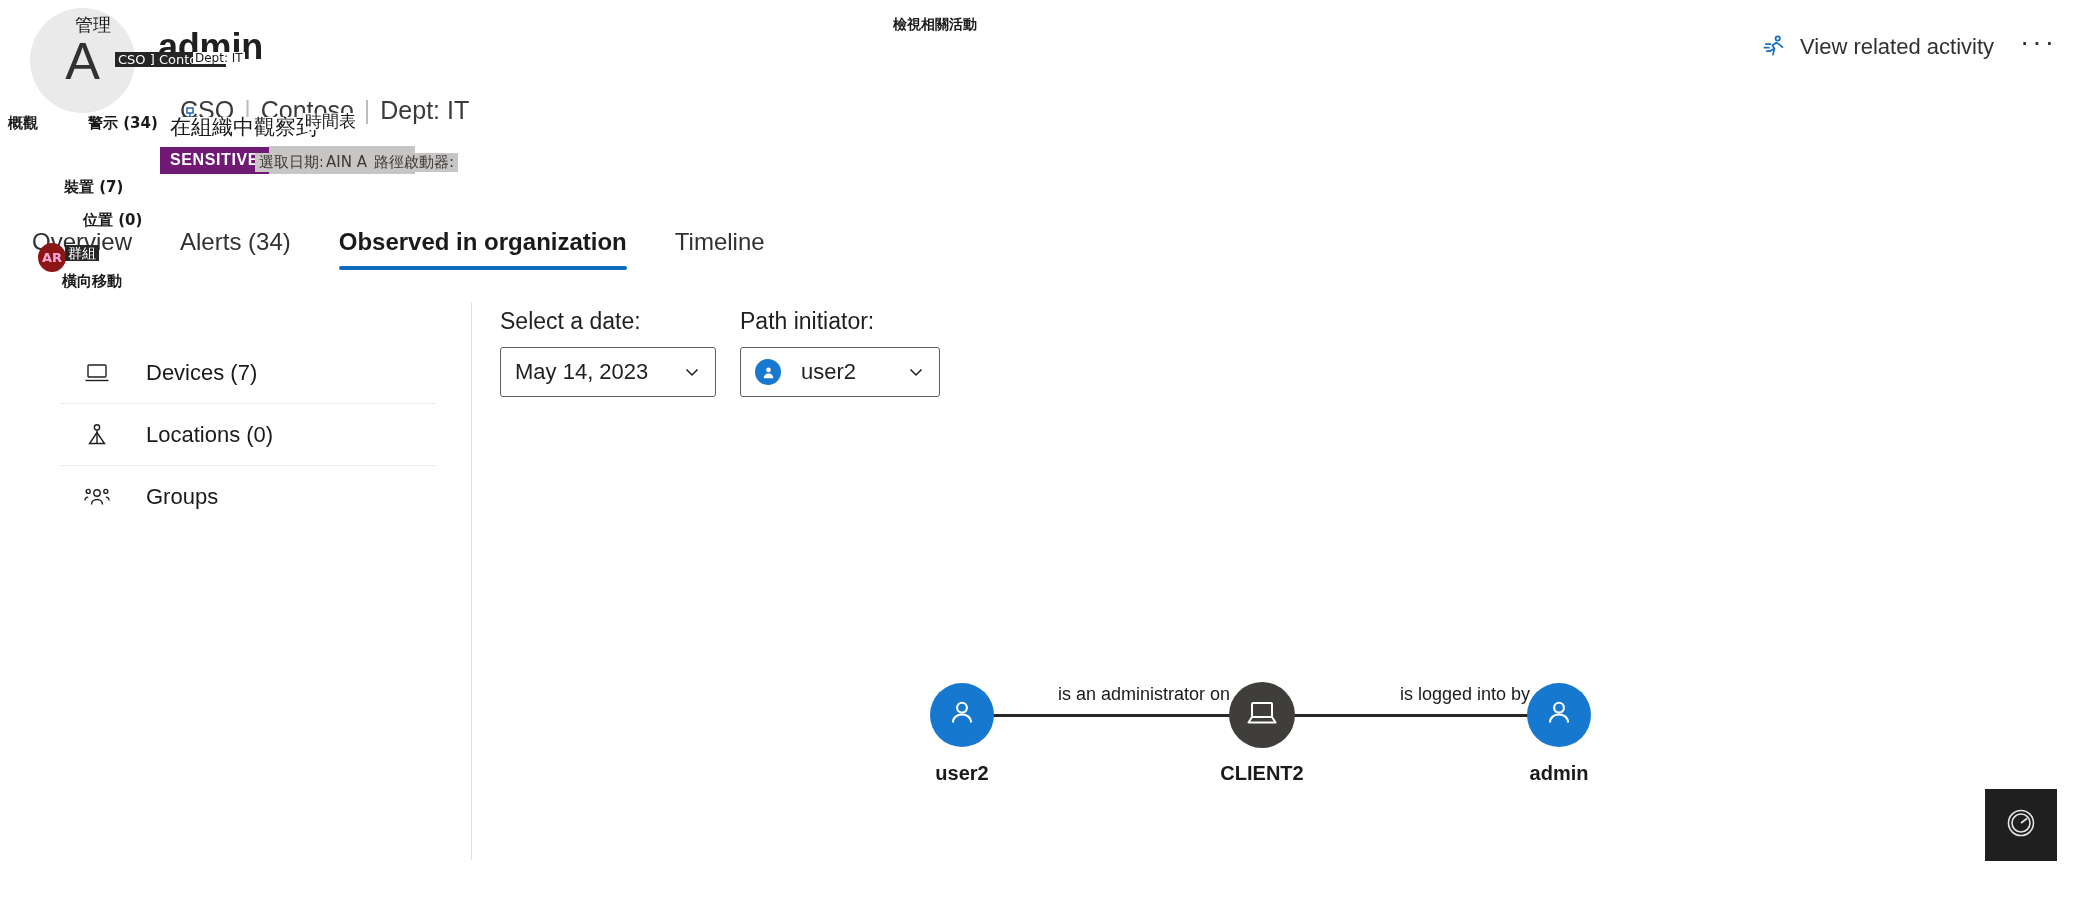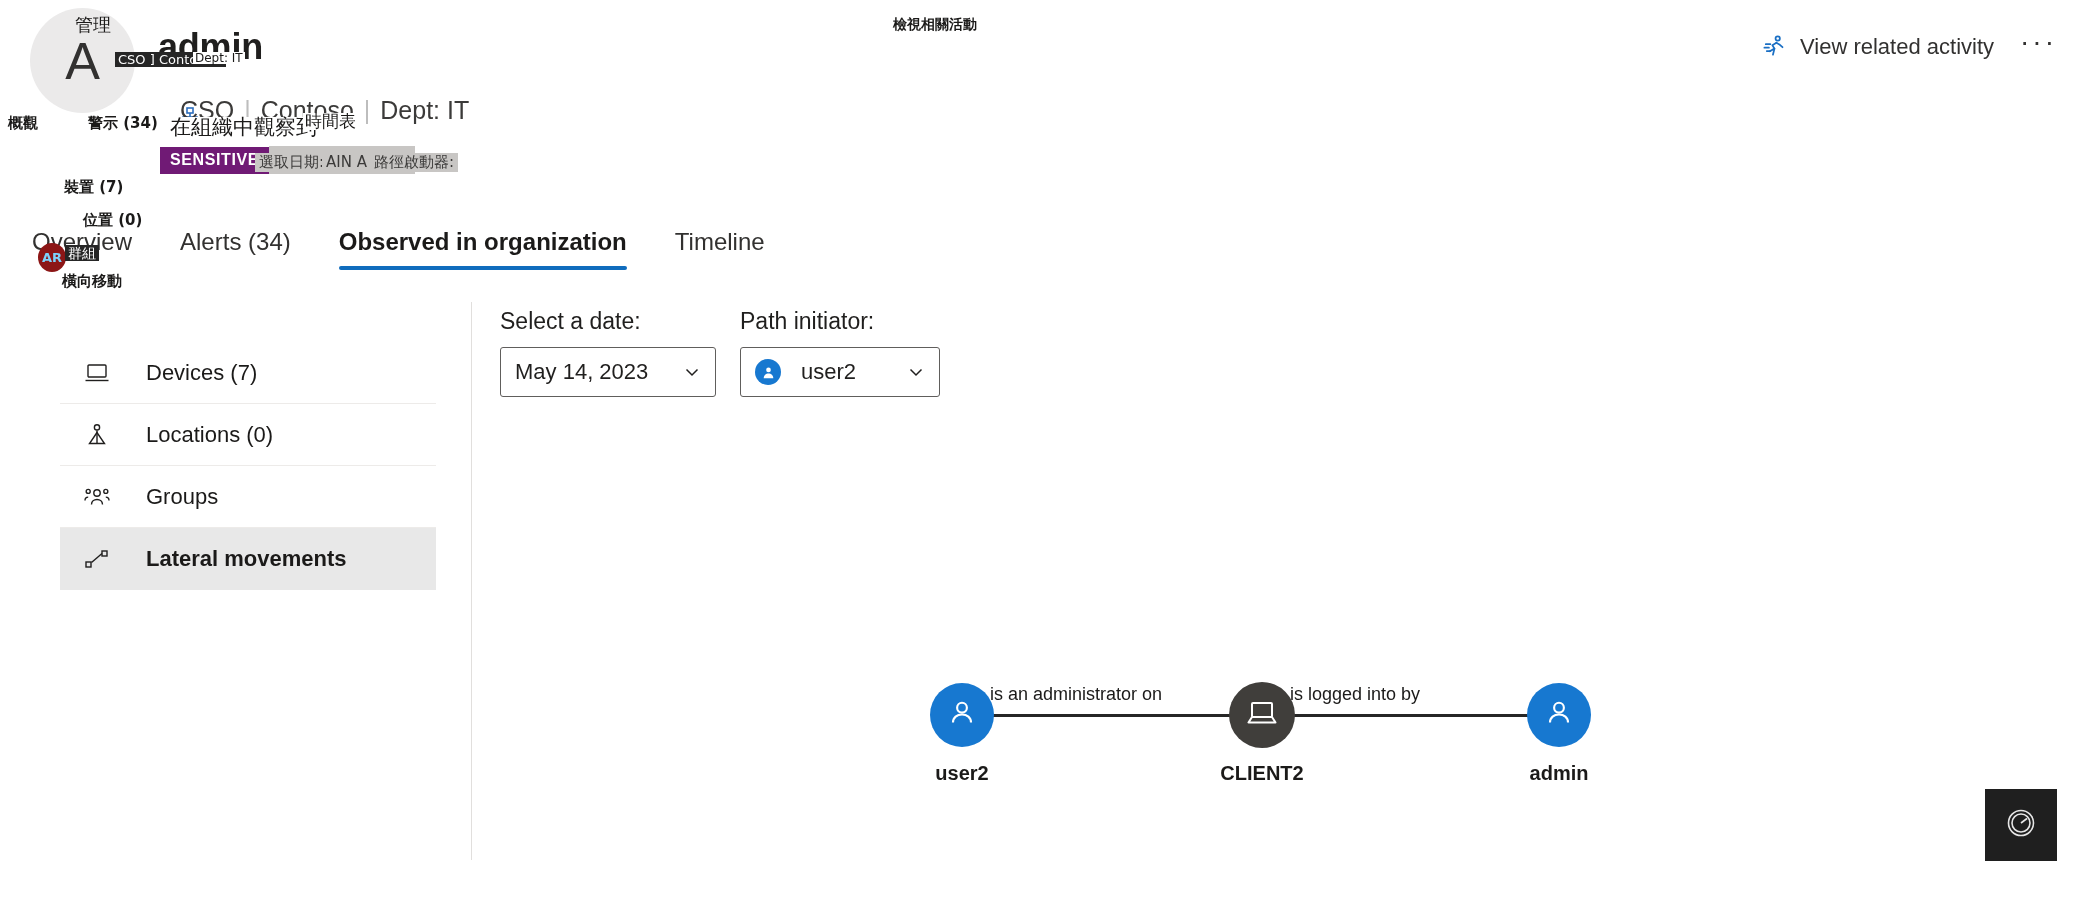--- a/index.html
+++ b/index.html
@@ -132,40 +132,40 @@
     display:flex;align-items:center;justify-content:center;top:33px;
   }
   .node.user{background:#1778d0;}
   .node.device{background:#403e3b;width:66px;height:66px;top:32px;}
   .node-label{
     position:absolute;top:112px;font-size:20px;font-weight:700;color:#1b1a19;
     white-space:nowrap;text-align:center;
   }
   .edge-label{
     position:absolute;top:34px;font-size:18px;color:#1b1a19;
-    white-space:nowrap;text-align:left;
+    white-space:nowrap;text-align:right;
   }
 
   
   .fab{
     position:absolute;right:28px;bottom:52px;
     width:72px;height:72px;background:#1f1f1f;
     display:flex;align-items:center;justify-content:center;
     cursor:pointer;
   }
 
   
   .ovl{
     position:absolute;
     font-family:"DejaVu Sans","Liberation Sans",sans-serif;
     color:#1b1a19;white-space:nowrap;line-height:1;
   }
   .ovl-dark{background:#262626;color:#ffffff;padding:1px 3px;}
   .ovl-grey{background:#c8c6c4;color:#3b3a39;padding:2px 4px;}
-  .ovl-red{background:#8c1616;color:#7dd3fc;padding:8px 4px;font-weight:700;}
+  .ovl-red{background:#8c1616;color:#f9a8d4;padding:8px 4px;font-weight:700;}
   .ovl-white{background:#ffffff;padding:0 2px;}
 </style>
 </head>
 <body>
 
 <div class="page">
 
   <div class="avatar">
     <span>A</span>
   </div>
@@ -248,30 +248,20 @@
           <circle cx="13" cy="7" r="3.2"></circle>
           <path d="M7.5 18.5c0-3 2.5-5 5.5-5s5.5 2 5.5 5"></path>
           <circle cx="4.2" cy="5.4" r="2"></circle>
           <circle cx="21.8" cy="5.4" r="2"></circle>
           <path d="M1 14.5c0-2 1.4-3.4 3.2-3.4M25 14.5c0-2-1.4-3.4-3.2-3.4"></path>
         </svg>
       </span>
       <span>Groups</span>
     </div>
 
-    <div class="nav-item selected">
-      <span class="ico">
-        <svg width="26" height="22" viewBox="0 0 26 22" fill="none" stroke="#201f1e" stroke-width="1.4">
-          <rect x="2" y="14" width="5" height="5"></rect>
-          <rect x="18" y="3" width="5" height="5"></rect>
-          <path d="M7.5 14.5 18 5.5"></path>
-        </svg>
-      </span>
-      <span>Lateral movements</span>
-    </div>
 
   </div>
 
   <div class="filters">
 
     <div class="filter-block">
       <div class="filter-label">Select a date:</div>
       <div class="dropdown dd-date">
         <span class="dd-text">May 14, 2023</span>
         <span class="chev">

